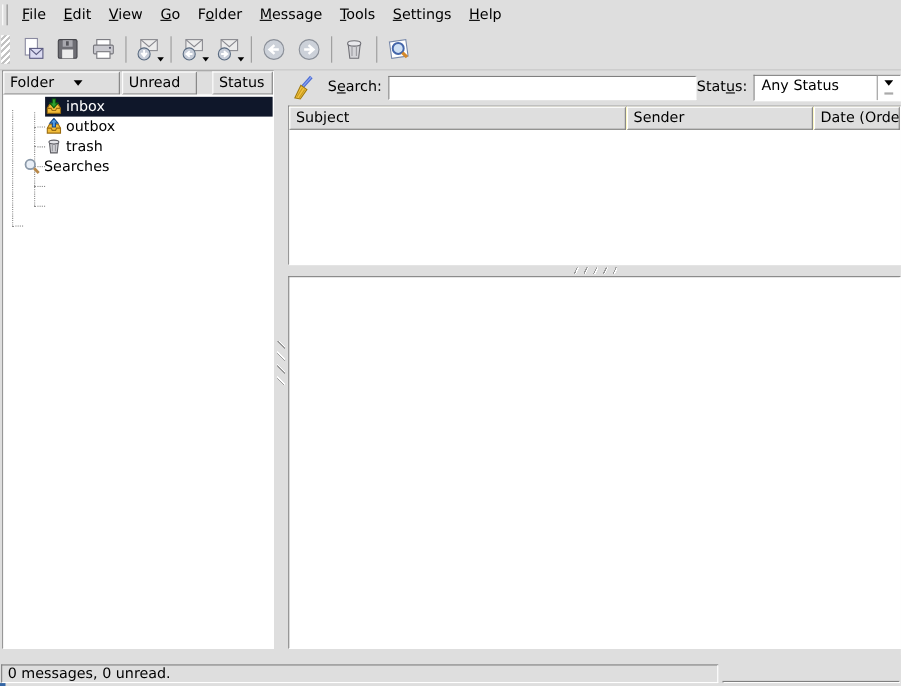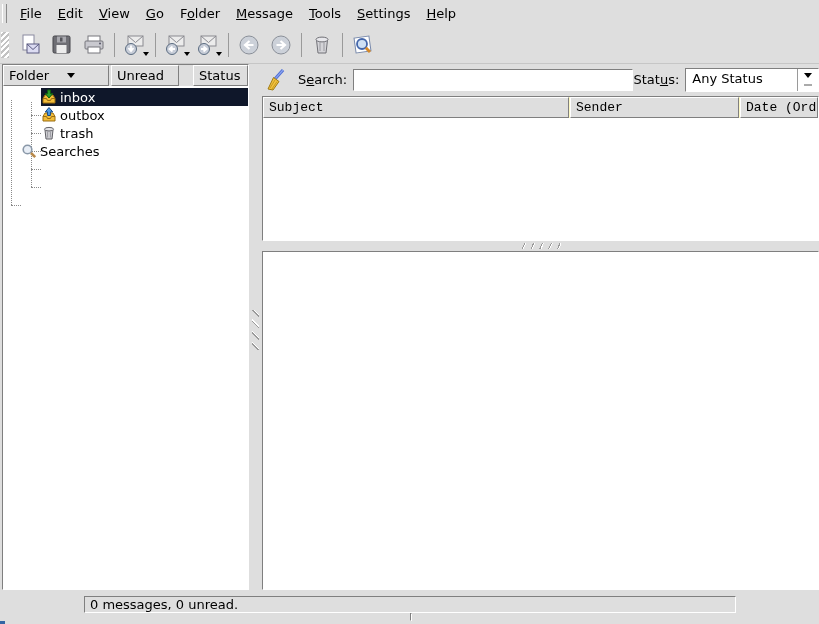--- a/index.html
+++ b/index.html
@@ -60,36 +60,36 @@
                 background:#fff;font:13px "DejaVu Sans",sans-serif;padding:1px 4px;outline:none;}
   .status-lbl{margin-left:auto;margin-right:6px;}
   .combo{width:134px;height:24px;display:flex;border:1px solid;border-color:#7f7f7f #ffffff #ffffff #7f7f7f;background:#fff;box-sizing:border-box;}
   .combo-value{flex:1;padding:2px 6px;white-space:nowrap;overflow:hidden;}
   .combo-btn{width:20px;border-left:1px solid #9a9a9a;display:flex;flex-direction:column;align-items:center;justify-content:center;background:#fff;}
   .combo-arrow{width:0;height:0;border:4px solid transparent;border-top:5px solid #000;}
   .combo-dash{width:8px;height:2px;background:#aaa;margin-top:2px;}
 
   
   .message-list{position:absolute;left:262px;top:96px;right:0;height:145px;}
-  .mheader{display:flex;height:21px;background:#fef9c3;font-family:Liberation Mono, monospace;}
+  .mheader{display:flex;height:21px;background:#fef9c3;}
   .mh-subject{width:306px;margin-right:1px;}
   .mh-sender{width:169px;margin-right:1px;}
   .mh-date{flex:1;min-width:0;}
   .mbody{height:calc(100% - 21px);background:#fff;}
 
   
   .h-splitter{position:absolute;left:262px;top:241px;right:0;height:10px;}
   .h-grip{position:absolute;left:50%;top:2px;margin-left:-20px;width:40px;height:6px;
           background:repeating-linear-gradient(115deg,transparent 0 3px,#9a9a9a 3px 4px,#ffffff 4px 5px,transparent 5px 8px);}
 
   
   .preview-pane{position:absolute;left:262px;top:251px;right:0;bottom:34px;}
 
   
-  .statusbar{position:absolute;left:0;right:0;bottom:3px;height:25px;display:flex;align-items:center;background:#dedede;flex-direction:column;}
+  .statusbar{position:absolute;left:0;right:0;bottom:3px;height:25px;display:flex;align-items:flex-end;background:#dedede;}
   .sb-left{margin-left:1px;width:652px;border:1px solid;border-color:#7f7f7f #ffffff #ffffff #7f7f7f;background:#dedede;
            display:flex;align-items:center;padding-left:5px;box-sizing:border-box;}
   .sb-right{margin-left:4px;flex:1;margin-right:1px;border:1px solid;border-color:#7f7f7f #ffffff #ffffff #7f7f7f;background:#dedede;box-sizing:border-box;}
   .corner-blue{position:absolute;left:0;bottom:0;width:5px;height:3px;background:#3465a4;}
 </style>
 </head>
 <body>
 
 <div class="window">
 

